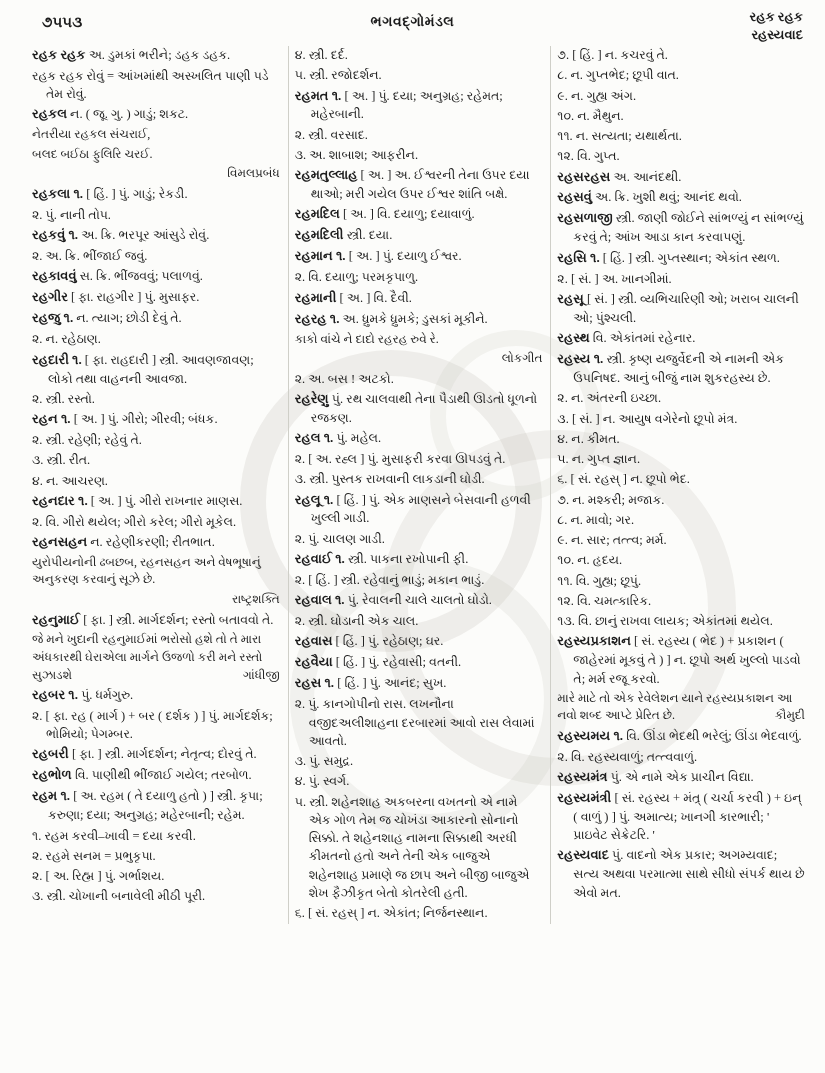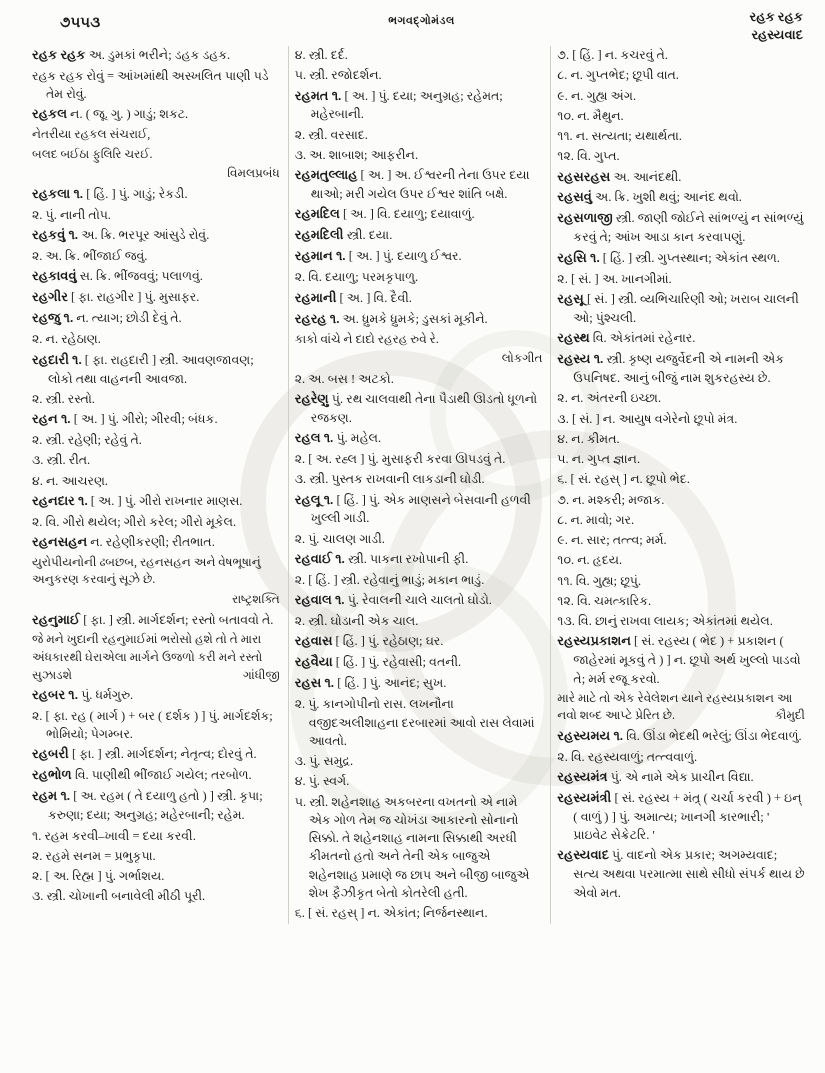--- a/index.html
+++ b/index.html
@@ -10,23 +10,23 @@
     font-size:12.5px;line-height:1.46;
   }
   .page{position:relative;width:825px;height:1073px;}
   
   .wm{position:absolute;border-radius:50%;pointer-events:none;z-index:0;}
   .wm1{left:240px;top:350px;width:250px;height:250px;border:26px solid rgba(190,188,178,0.22);}
   .wm2{left:380px;top:430px;width:300px;height:300px;border:28px solid rgba(195,192,182,0.20);}
   .wm3{left:290px;top:560px;width:230px;height:230px;border:24px solid rgba(195,192,182,0.18);}
   .wm4{left:430px;top:330px;width:140px;height:140px;border:16px solid rgba(195,192,182,0.16);}
 
-  header{position:relative;height:44px;z-index:2;margin-left:18px;}
+  header{position:relative;height:44px;z-index:2;}
   .pageno{position:absolute;left:42px;top:12px;font-weight:bold;font-size:15px;}
-  .booktitle{position:absolute;left:0;right:0;top:12px;text-align:center;font-weight:bold;font-size:11px;letter-spacing:.5px;}
+  .booktitle{position:absolute;left:0;right:0;top:12px;text-align:center;font-weight:bold;font-size:14px;letter-spacing:.5px;}
   .runhead{position:absolute;right:22px;top:8px;text-align:right;font-weight:bold;font-size:13px;line-height:1.35;}
 
   .cols{position:relative;z-index:1;display:flex;padding:2px 12px 0 26px;}
   .col{width:33.33%;padding:0 8px 0 6px;}
   .col + .col{border-left:1px solid #cfcfc8;}
 
   p.ln{margin:0 0 2px;}
   .entry{padding-left:16px;text-indent:-16px;margin-top:6px;}
   .hw{font-weight:bold;font-size:13px;}
   .sense{margin-left:8px;padding-left:14px;text-indent:-14px;}

